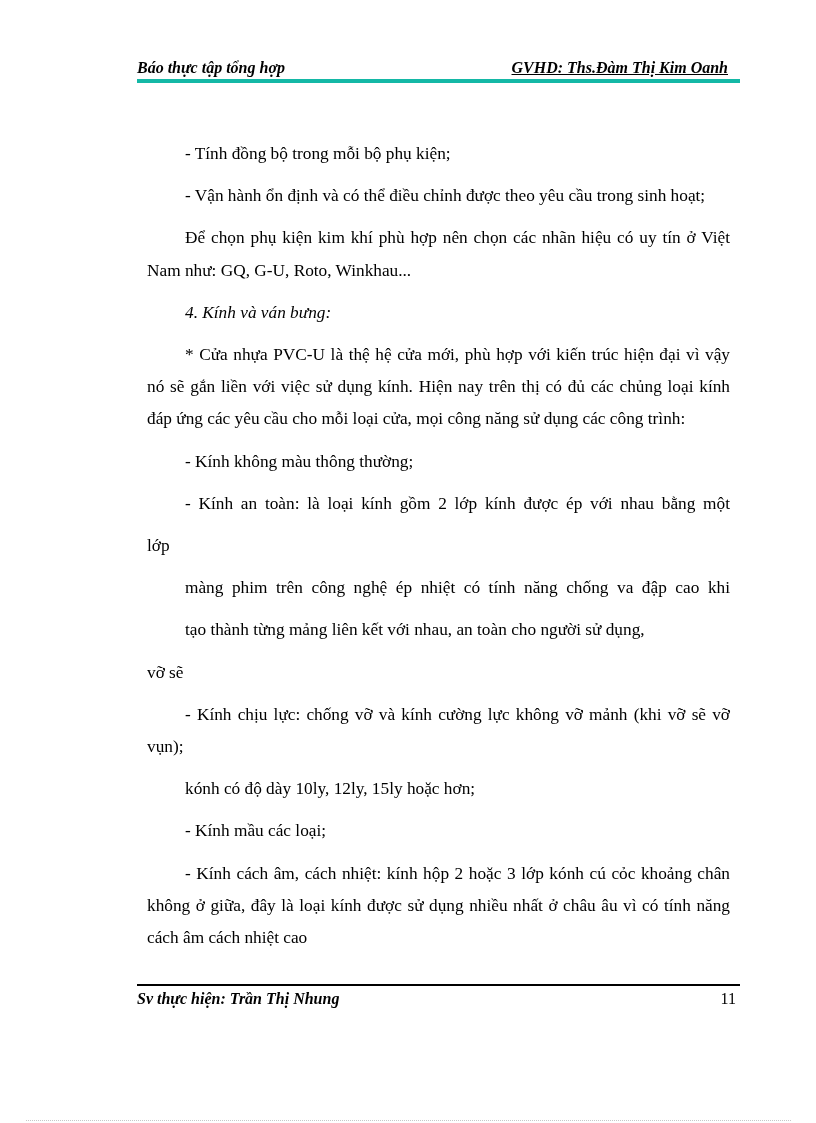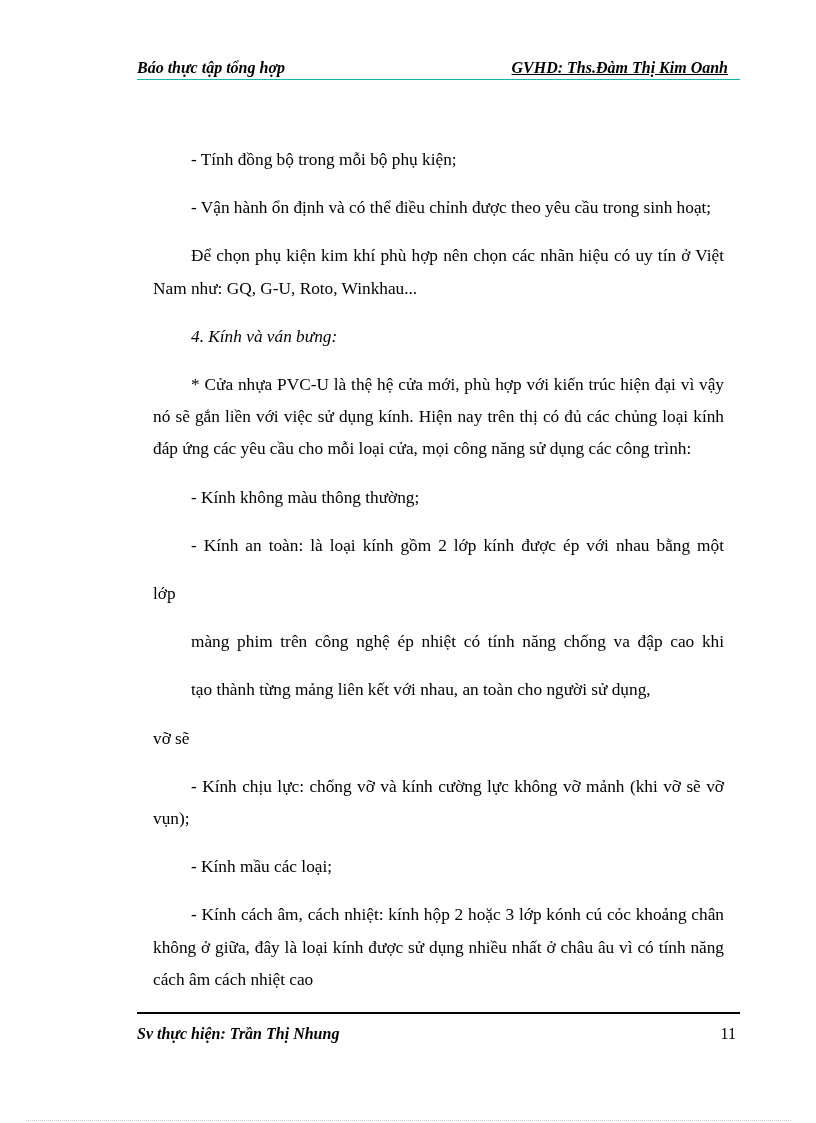--- a/index.html
+++ b/index.html
@@ -14,21 +14,21 @@
       overflow: hidden;
       font-family: "Liberation Serif", "DejaVu Serif", serif;
       color: #000;
     }
     .page-header {
       position: absolute;
       left: 137px;
       top: 56px;
       width: 603px;
       height: 23px;
-      border-bottom: 1px solid #14b8a6;
+      border-bottom: 4px solid #14b8a6;
       display: flex;
       justify-content: space-between;
       align-items: flex-end;
       font-style: italic;
       font-weight: bold;
       font-size: 16px;
       line-height: 20px;
     }
     .page-header span { padding-bottom: 1px; }
     .header-right { padding-right: 12px; text-decoration: underline; }
@@ -36,38 +36,38 @@
     .body-text {
       position: absolute;
       left: 137px;
       top: 128px;
       width: 603px;
       font-size: 17.3px;
       line-height: 32.2px;
       text-align: justify;
     }
     .para {
-      margin: 16px;
+      margin: 10px;
       text-indent: 38px;
     }
     .para.noindent { text-indent: 0; }
     .para.indented-block { padding-left: 38px; text-indent: 0; }
     .para.italic { font-style: italic; }
     .para.last-line-left { text-align-last: left; }
 
     .page-footer {
       position: absolute;
       left: 137px;
-      top: 1012px;
+      top: 984px;
       width: 603px;
       border-top: 2px solid #000;
       display: flex;
       justify-content: space-between;
       align-items: flex-start;
-      padding-top: 10px;
+      padding-top: 3px;
       font-size: 16px;
       line-height: 20px;
       gap: 24px;
     }
     .footer-left { font-style: italic; font-weight: bold; }
     .footer-right { font-weight: normal; padding-right: 4px; text-align: center; }
 
     .bottom-dots {
       position: absolute;
       left: 26px;
@@ -91,20 +91,21 @@
   <p class="para">Để chọn phụ kiện kim khí phù hợp nên chọn các nhãn hiệu có uy tín ở Việt Nam như: GQ, G-U, Roto, Winkhau...</p>
   <p class="para italic last-line-left">4. Kính và ván bưng:</p>
   <p class="para">* Cửa nhựa PVC-U là thệ hệ cửa mới, phù hợp với kiến trúc hiện đại vì vậy nó sẽ gắn liền với việc sử dụng kính. Hiện nay trên thị có đủ các chủng loại kính đáp ứng các yêu cầu cho mỗi loại cửa, mọi công năng sử dụng các công trình:</p>
   <p class="para last-line-left">-  Kính không màu thông thường;</p>
   <p class="para" style="text-align-last: justify;">-  Kính an toàn: là loại kính gồm 2 lớp kính được ép với nhau bằng một</p>
   <p class="para noindent">lớp</p>
   <p class="para indented-block" style="text-align-last: justify;">màng phim trên công nghệ ép nhiệt  có tính năng chống va đập cao khi</p>
   <p class="para indented-block">tạo thành từng mảng liên kết với nhau, an toàn cho người sử dụng,</p>
   <p class="para noindent">vỡ sẽ</p>
   <p class="para">-  Kính chịu lực: chống vỡ và kính cường lực không vỡ mảnh (khi vỡ sẽ vỡ vụn);</p>
+  <p class="para indented-block">kónh có độ dày 10ly, 12ly, 15ly hoặc hơn;</p>
   <p class="para last-line-left">-  Kính mầu các loại;</p>
   <p class="para">- Kính cách âm, cách nhiệt: kính hộp 2 hoặc 3 lớp kónh cú cỏc khoảng chân không ở giữa, đây là loại kính được sử dụng nhiều nhất ở châu âu vì có tính năng cách âm cách nhiệt cao</p>
 </div>
 
 <div class="page-footer">
   <span class="footer-left">Sv thực hiện: Trần Thị Nhung</span>
   <span class="footer-right">11</span>
 </div>
 
 <div class="bottom-dots"></div>

